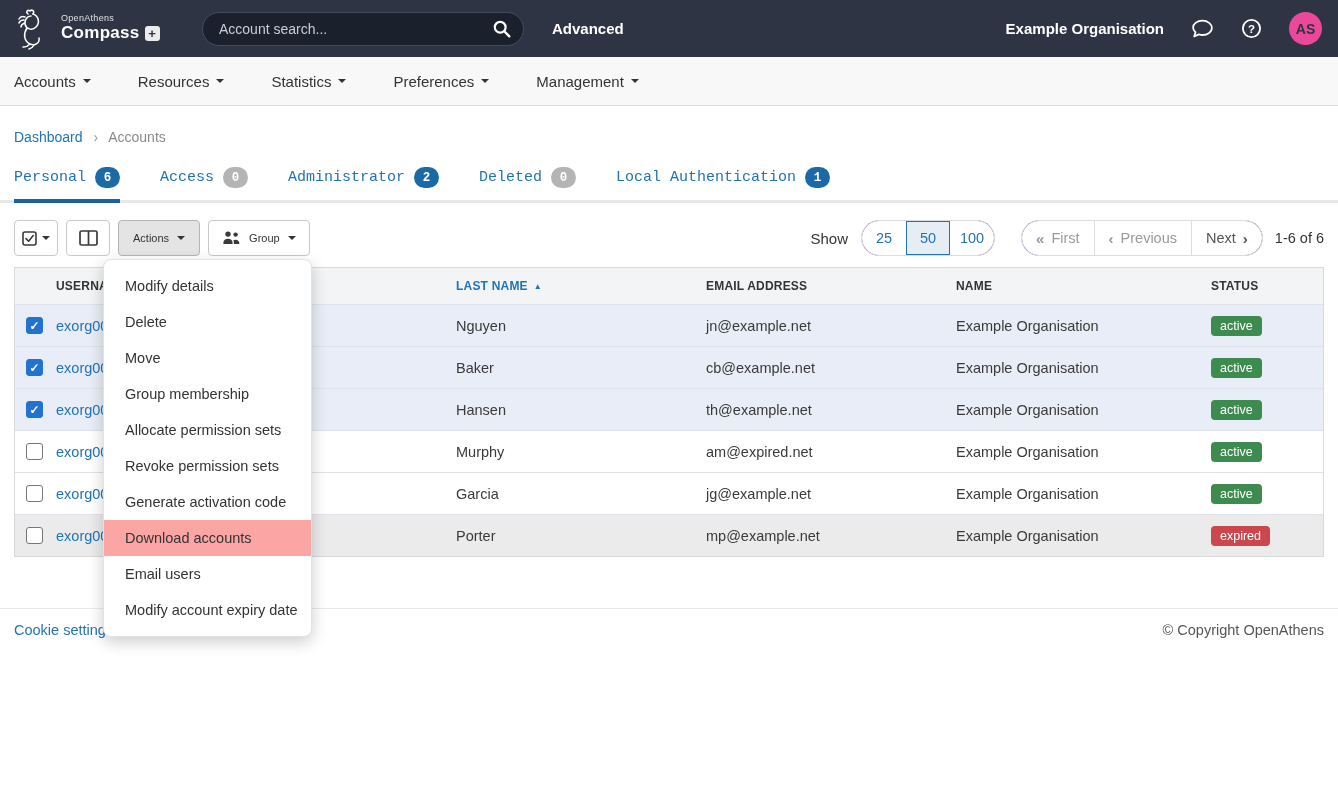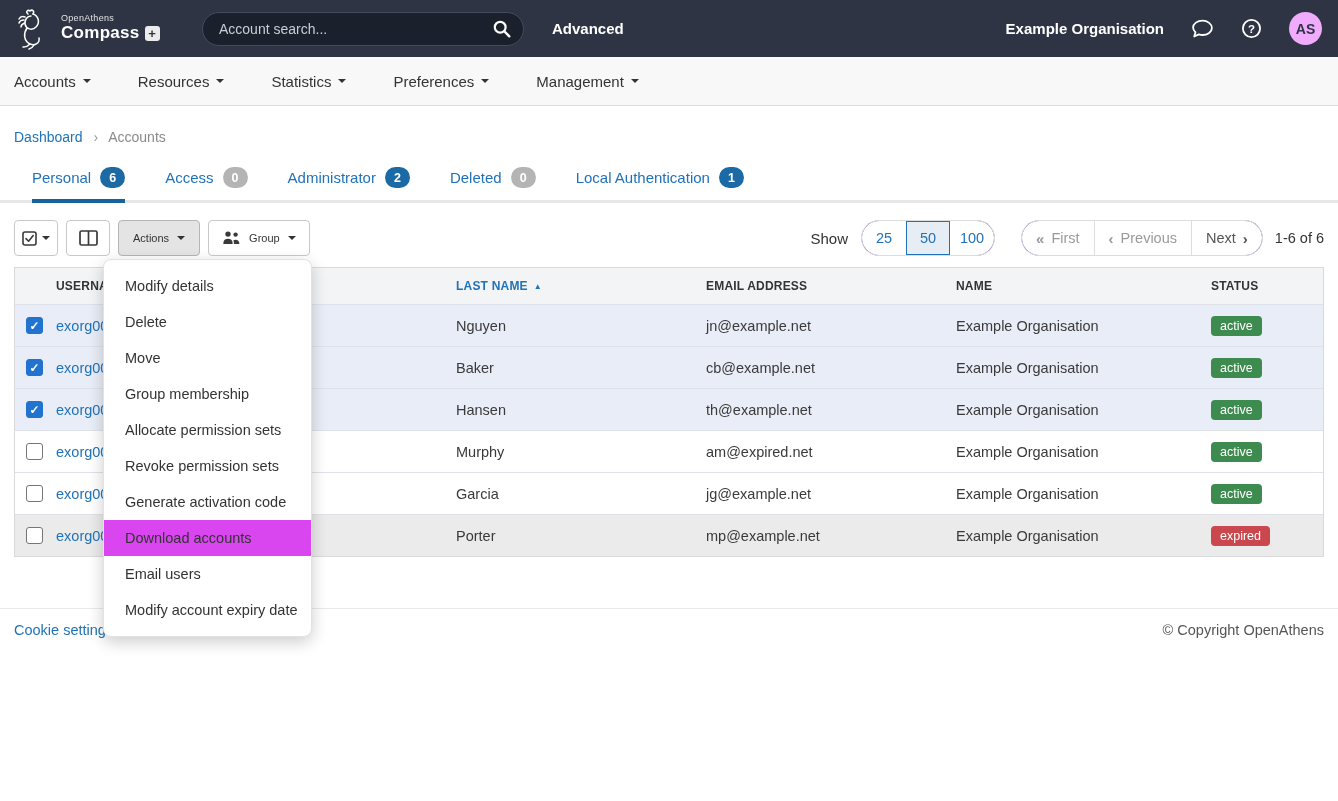--- a/index.html
+++ b/index.html
@@ -18,38 +18,38 @@
               font-size:13px;font-weight:700;display:flex;align-items:center;justify-content:center;line-height:1;}
   .search-wrap{position:relative;margin-left:12px;width:322px;}
   .search-wrap input{width:100%;height:34px;border-radius:17px;background:#1b202d;border:1px solid #434b5e;
        color:#ffffff;padding:0 42px 0 16px;font-size:14px;box-sizing:border-box;font-family:"Liberation Sans",sans-serif;outline:none;}
   .search-wrap input::placeholder{color:#c9cdd6;opacity:1;}
   .search-icon{position:absolute;right:13px;top:8px;cursor:pointer;}
   .advanced{margin-left:28px;color:#fff;font-size:15px;font-weight:600;text-decoration:none;cursor:pointer;}
   .right-cluster{margin-left:auto;display:flex;align-items:center;gap:27px;}
   .org-name{font-size:15px;font-weight:600;}
   .hicon{cursor:pointer;display:flex;align-items:center;}
-  .avatar{width:33px;height:33px;border-radius:50%;background:#f0abfc;color:#2e3444;font-size:14px;
+  .avatar{width:33px;height:33px;border-radius:50%;background:#ec4899;color:#2e3444;font-size:14px;
           font-weight:700;display:flex;align-items:center;justify-content:center;cursor:pointer;}
 
   
   .navbar{height:48px;background:#f8f8f8;border-bottom:1px solid #dcdcdc;display:flex;align-items:center;
           padding-left:14px;gap:47px;font-size:15px;color:#333;}
   .nav-item{display:flex;align-items:center;gap:7px;cursor:pointer;}
   .caret{width:0;height:0;border-left:4px solid transparent;border-right:4px solid transparent;
          border-top:4px solid currentColor;display:inline-block;}
 
   
   .breadcrumb{padding:23px 14px 0;font-size:14px;}
   .bc-link{color:var(--accent,#2173b9);text-decoration:none;cursor:pointer;}
   .bc-sep{color:#9a9a9a;margin:0 7px;}
   .bc-current{color:#8a8a8a;}
 
   
-  .tabs{margin-top:22px;padding-left:32px;border-bottom:3px solid #e7e7e7;display:flex;gap:40px;}
+  .tabs{margin-top:22px;padding-left:14px;border-bottom:3px solid #e7e7e7;display:flex;gap:40px;font-family:Liberation Mono, monospace;}
   .tab{display:flex;align-items:center;gap:9px;padding-bottom:12px;color:var(--accent,#2173b9);
        font-size:15px;position:relative;cursor:pointer;}
   .tab.active::after{content:"";position:absolute;left:0;right:0;bottom:-3px;height:4px;
        background:var(--underline,#17639f);}
   .tab-badge{min-width:11px;height:21px;padding:0 7px;border-radius:11px;background:var(--badge-blue,#1b6aa5);
        color:#fff;font-size:12.5px;font-weight:700;display:flex;align-items:center;justify-content:center;}
   .tab-badge.gray{background:var(--badge-gray,#b4b4b4);}
 
   
   .toolbar{margin:17px 14px 11px;display:flex;align-items:center;}
@@ -99,21 +99,21 @@
   
   .footer{position:absolute;left:0;right:0;top:608px;border-top:1px solid #e9e9e9;}
   .footer-inner{display:flex;justify-content:space-between;padding:13px 14px 0;font-size:14.5px;}
   .cookie-link{color:var(--accent,#2173b9);text-decoration:none;cursor:pointer;}
   .copyright{color:#555;}
 
   
   .menu{position:absolute;left:103px;top:259px;width:209px;background:#fff;border:1px solid #e2e2e2;
        border-radius:8px;box-shadow:0 5px 16px rgba(0,0,0,.2);padding:8px 0;z-index:50;box-sizing:border-box;}
   .menu-item{height:36px;display:flex;align-items:center;padding-left:21px;font-size:14.5px;color:#333;cursor:pointer;}
-  .menu-item.highlighted{background:#d946ef;}
+  .menu-item.highlighted{background:#fca5a5;}
 </style>
 </head>
 <body>
 
 <div class="page">
 
   <div class="header">
     <div class="logo">
       <svg width="40" height="42" viewBox="0 0 40 42">
         <g fill="none" stroke="#ffffff" stroke-width="1.5" stroke-linecap="round">

